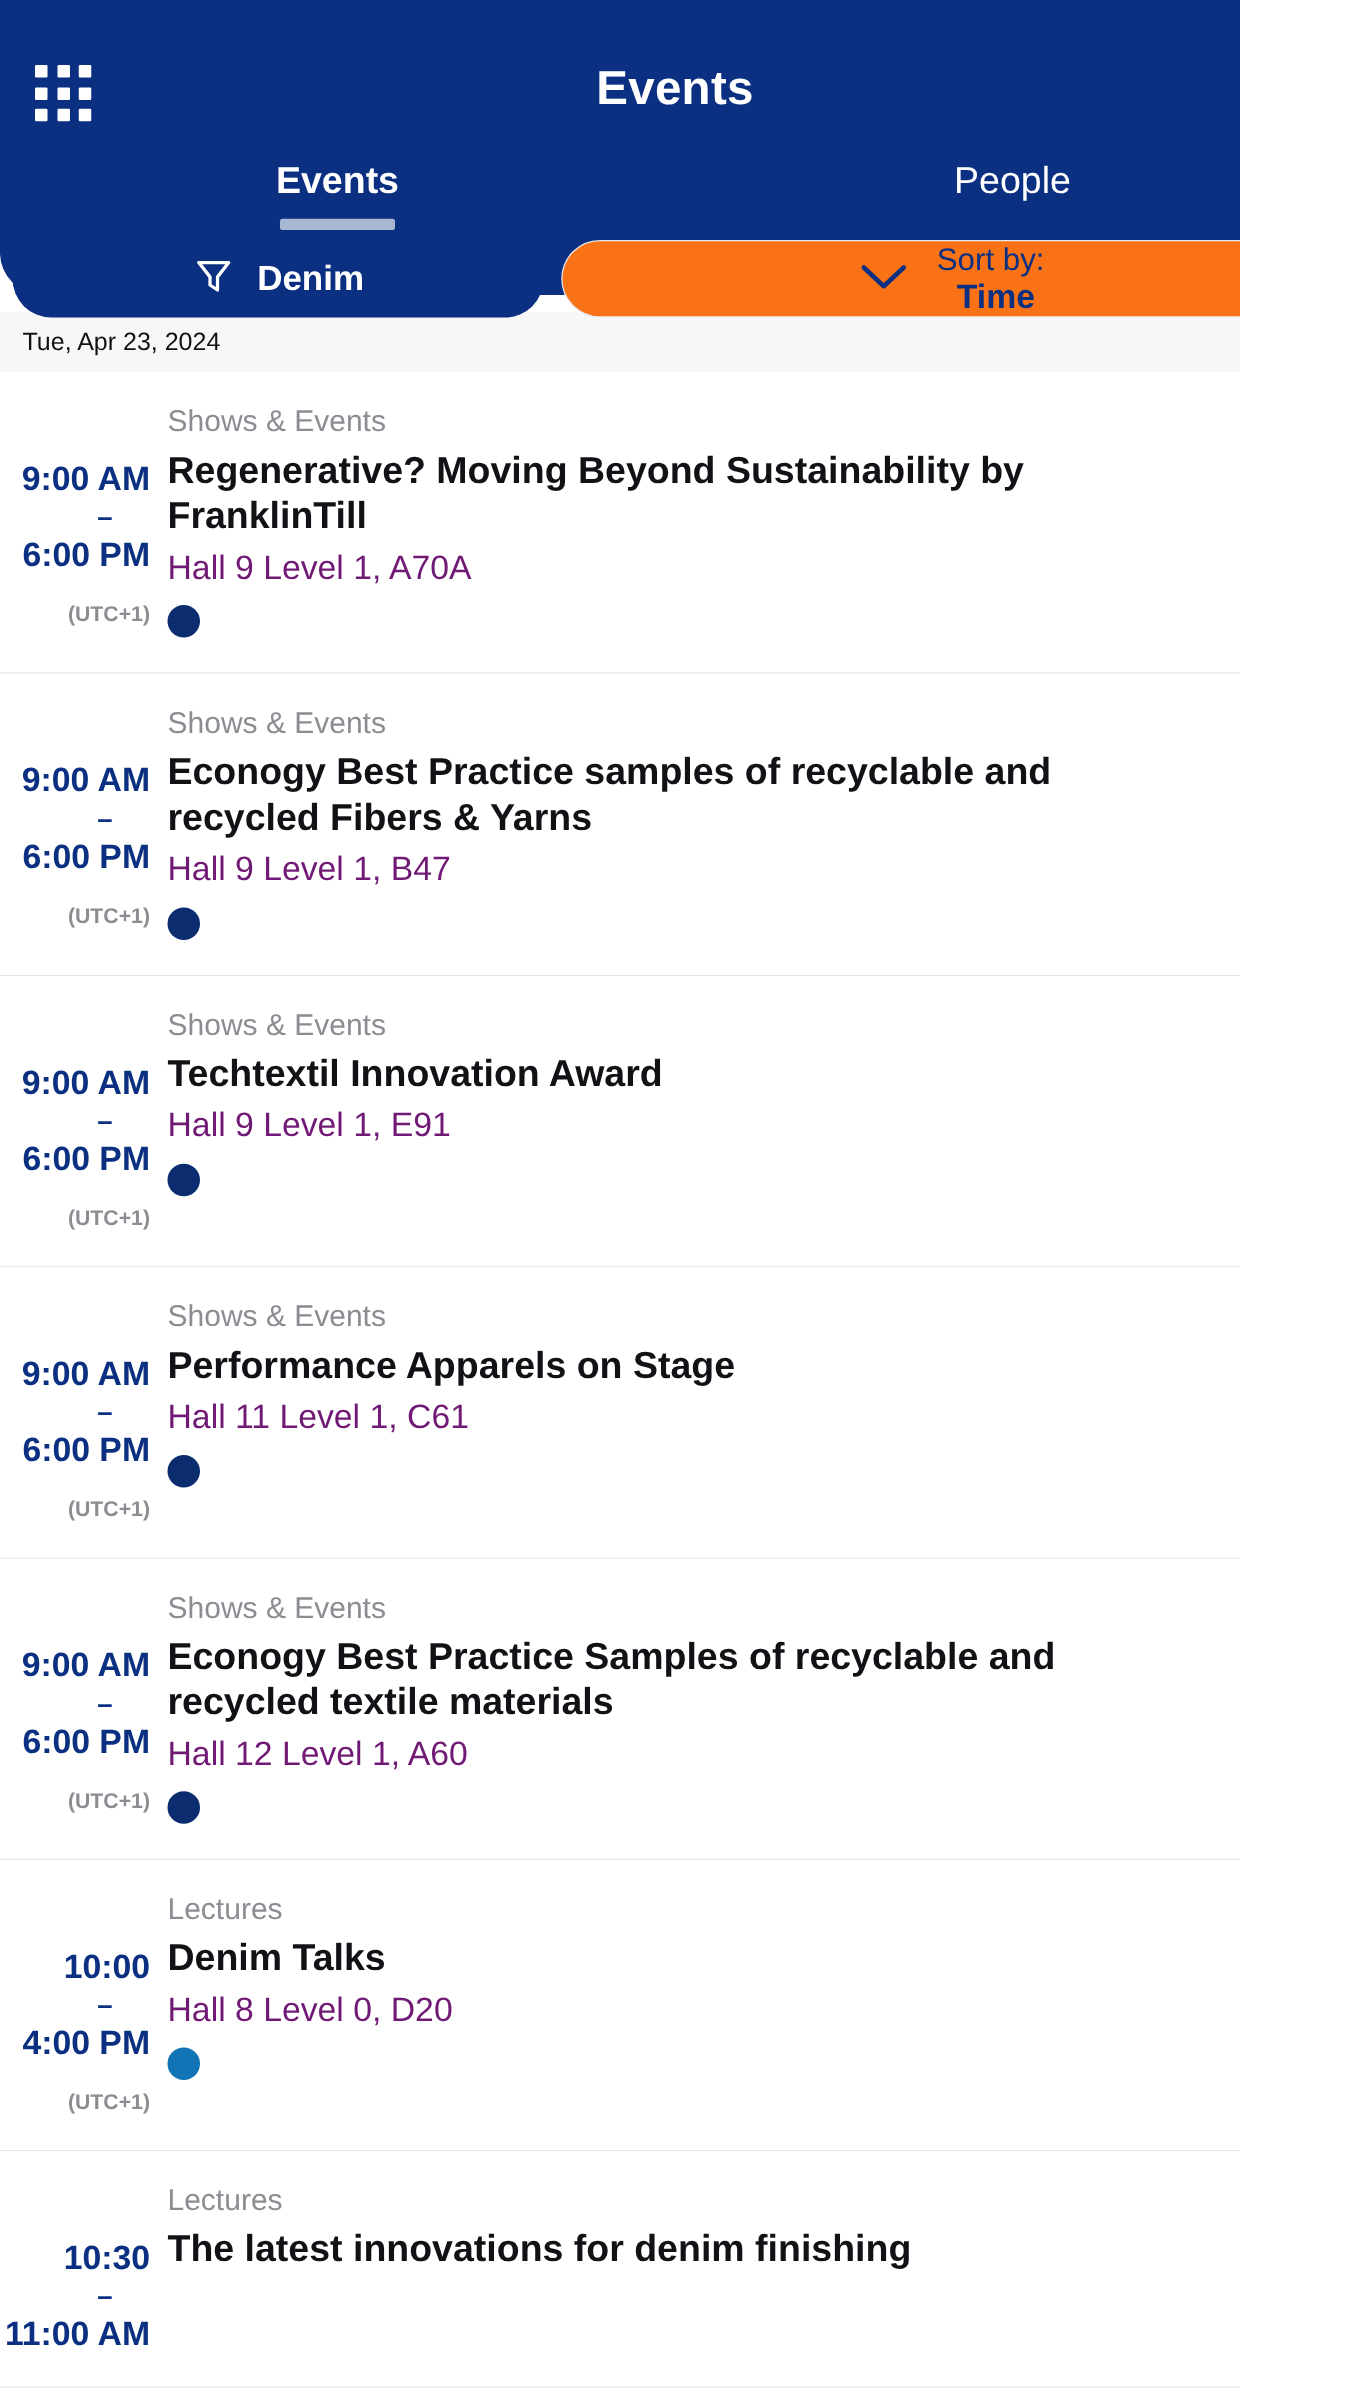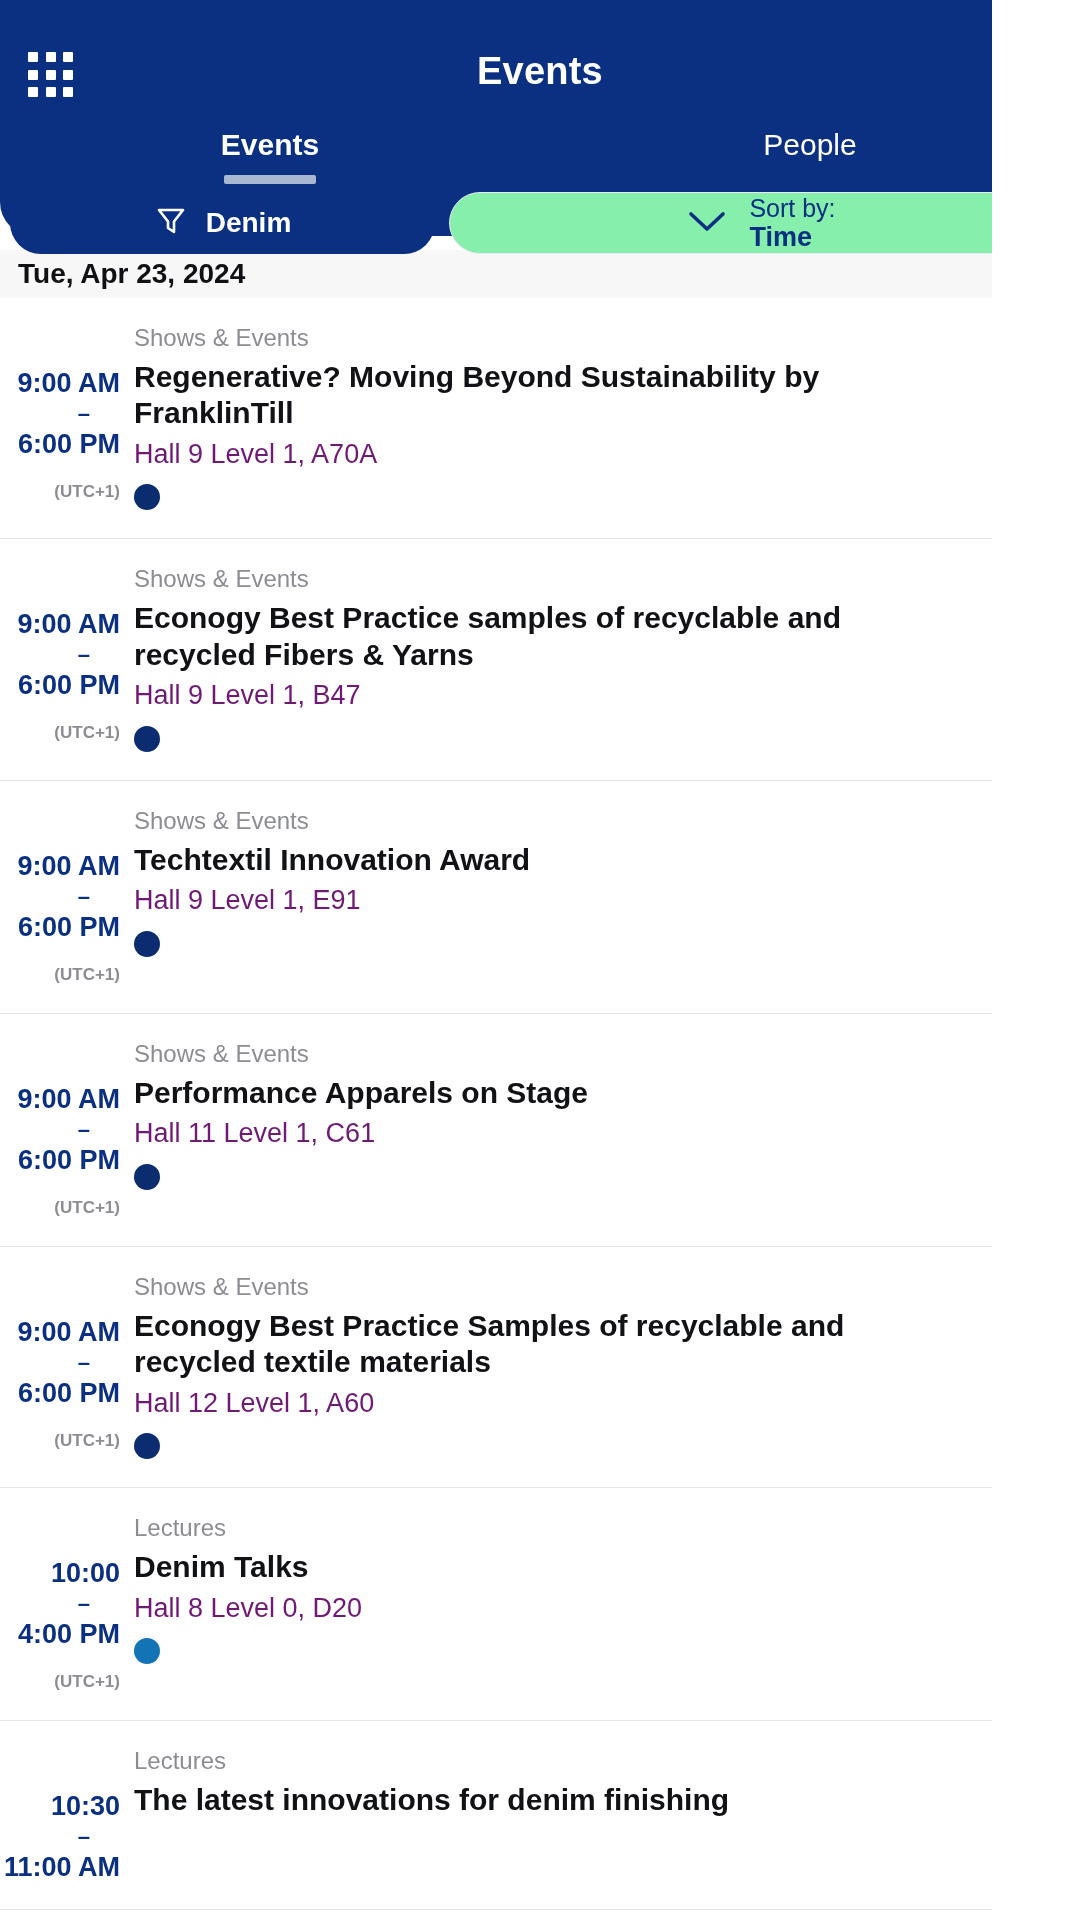--- a/index.html
+++ b/index.html
@@ -130,21 +130,21 @@
     cursor: pointer;
   }
   .filter-btn .label {
     color: #ffffff;
     font-size: 28px;
     font-weight: bold;
   }
   .sort-btn {
     flex: 1;
     height: 62px;
-    background: #86efac;
+    background: #f97316;
     border: 1px solid #E6E9EF;
     border-radius: 34px;
     display: flex;
     align-items: center;
     justify-content: center;
     gap: 18px;
     cursor: pointer;
   }
   .sort-text { line-height: 1.0; }
   .sort-label {
@@ -152,35 +152,36 @@
     font-size: 25px;
     font-weight: normal;
     display: block;
   }
   .sort-value {
     color: #0B3082;
     font-size: 27px;
     font-weight: bold;
     display: block;
     margin-top: 3px;
+    margin-left: 16px;
   }
 
   
   .date-header {
     position: relative;
     height: 48px;
     background: #F7F7F8;
     display: flex;
     align-items: center;
     padding-left: 18px;
     margin-top: 14px;
   }
   .date-header .txt {
-    font-size: 28px;
-    font-weight: bold;
+    font-size: 20px;
+    font-weight: normal;
     color: #101114;
     text-align: center;
   }
 
   
   .event-list { width: 1080px; }
 
   .event-row {
     position: relative;
     display: flex;

